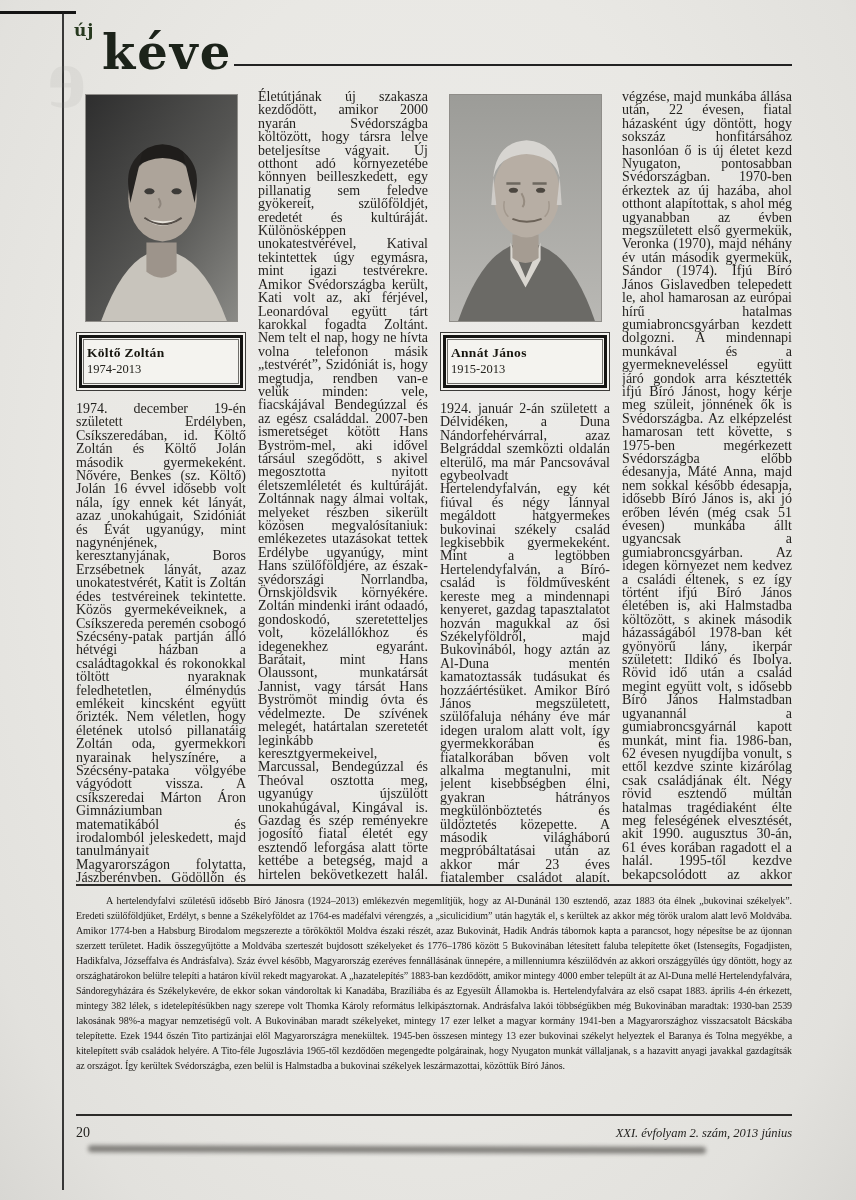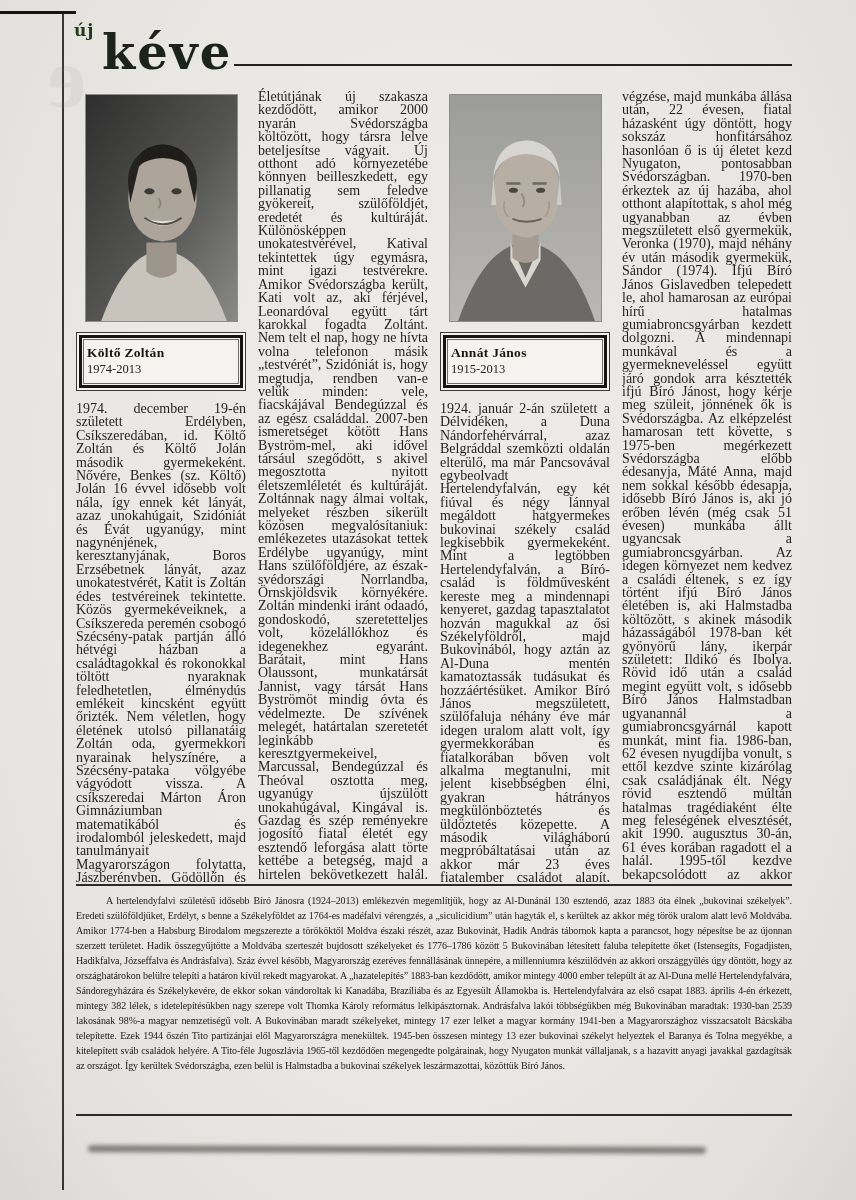--- a/index.html
+++ b/index.html
@@ -181,14 +181,18 @@
       <p class="body-text">végzése, majd munkába állása után, 22 évesen, fiatal házasként úgy döntött, hogy sokszáz honfitársához hasonlóan ő is új életet kezd Nyugaton, pontosabban Svédországban. 1970-ben érkeztek az új hazába, ahol otthont alapítottak, s ahol még ugyanabban az évben megszületett első gyermekük, Veronka (1970), majd néhány év után második gyermekük, Sándor (1974). Ifjú Bíró János Gislavedben telepedett le, ahol hamarosan az európai hírű hatalmas gumiabroncsgyárban kezdett dolgozni. A mindennapi munkával és a gyermekneveléssel együtt járó gondok arra késztették ifjú Bíró Jánost, hogy kérje meg szüleit, jönnének ők is Svédországba. Az elképzelést hamarosan tett követte, s 1975-ben megérkezett Svédországba előbb édesanyja, Máté Anna, majd nem sokkal később édesapja, idősebb Bíró János is, aki jó erőben lévén (még csak 51 évesen) munkába állt ugyancsak a gumiabroncsgyárban. Az idegen környezet nem kedvez a családi éltenek, s ez így történt ifjú Bíró János életében is, aki Halmstadba költözött, s akinek második házasságából 1978-ban két gyönyörű lány, ikerpár született: Ildikó és Ibolya. Rövid idő után a család megint együtt volt, s idősebb Bíró János Halmstadban ugyanannál a gumiabroncsgyárnál kapott munkát, mint fia. 1986-ban, 62 évesen nyugdíjba vonult, s ettől kezdve szinte kizárólag csak családjának élt. Négy rövid esztendő múltán hatalmas tragédiaként élte meg feleségének elvesztését, akit 1990. augusztus 30-án, 61 éves korában ragadott el a halál. 1995-től kezdve bekapcsolódott az akkor alakult halmstadi magyar protestáns gyülekezet életébe is, és vállalta a pénztárosi tisztséget. Idősebb napjaiban unokája mellett összesen nyolc dédunokája jelentették számára a legnagyobb boldogságot. Betöltve a 89 esztendőt, megelégedve az élettel, 2013. június 9-én visszaadta lelkét Teremtő Urának. Isten adjon neki örök békességet!</p>
     </section>
   </main>
 
   <div class="rule-h rule-1"></div>
   <section class="history">
     <p>A hertelendyfalvi születésű idősebb Bíró Jánosra (1924–2013) emlékezvén megemlítjük, hogy az Al-Dunánál 130 esztendő, azaz 1883 óta élnek „bukovinai székelyek”. Eredeti szülőföldjüket, Erdélyt, s benne a Székelyföldet az 1764-es madéfalvi vérengzés, a „siculicidium” után hagyták el, s kerültek az akkor még török uralom alatt levő Moldvába. Amikor 1774-ben a Habsburg Birodalom megszerezte a törököktől Moldva északi részét, azaz Bukovinát, Hadik András tábornok kapta a parancsot, hogy népesítse be az újonnan szerzett területet. Hadik összegyűjtötte a Moldvába szerteszét bujdosott székelyeket és 1776–1786 között 5 Bukovinában létesített faluba telepítette őket (Istensegíts, Fogadjisten, Hadikfalva, Józseffalva és Andrásfalva). Száz évvel később, Magyarország ezeréves fennállásának ünnepére, a millenniumra készülődvén az akkori országgyűlés úgy döntött, hogy az országhatárokon belülre telepíti a határon kívül rekedt magyarokat. A „hazatelepítés” 1883-ban kezdődött, amikor mintegy 4000 ember települt át az Al-Duna mellé Hertelendyfalvára, Sándoregyházára és Székelykevére, de ekkor sokan vándoroltak ki Kanadába, Brazíliába és az Egyesült Államokba is. Hertelendyfalvára az első csapat 1883. április 4-én érkezett, mintegy 382 lélek, s idetelepítésükben nagy szerepe volt Thomka Károly református lelkipásztornak. Andrásfalva lakói többségükben még Bukovinában maradtak: 1930-ban 2539 lakosának 98%-a magyar nemzetiségű volt. A Bukovinában maradt székelyeket, mintegy 17 ezer lelket a magyar kormány 1941-ben a Magyarországhoz visszacsatolt Bácskába telepítette. Ezek 1944 őszén Tito partizánjai elől Magyarországra menekültek. 1945-ben összesen mintegy 13 ezer bukovinai székelyt helyeztek el Baranya és Tolna megyékbe, a kitelepített sváb családok helyére. A Tito-féle Jugoszlávia 1965-től kezdődően megengedte polgárainak, hogy Nyugaton munkát vállaljanak, s a hazavitt anyagi javakkal gazdagítsák az országot. Így kerültek Svédországba, ezen belül is Halmstadba a bukovinai székelyek leszármazottai, közöttük Bíró János.</p>
   </section>
   <div class="rule-h rule-2"></div>
 
+  <footer class="footer">
+    <span class="page-num">20</span>
+    <span class="issue">XXI. évfolyam 2. szám, 2013 június</span>
+  </footer>
 
 </div>
 
 </body></html>

